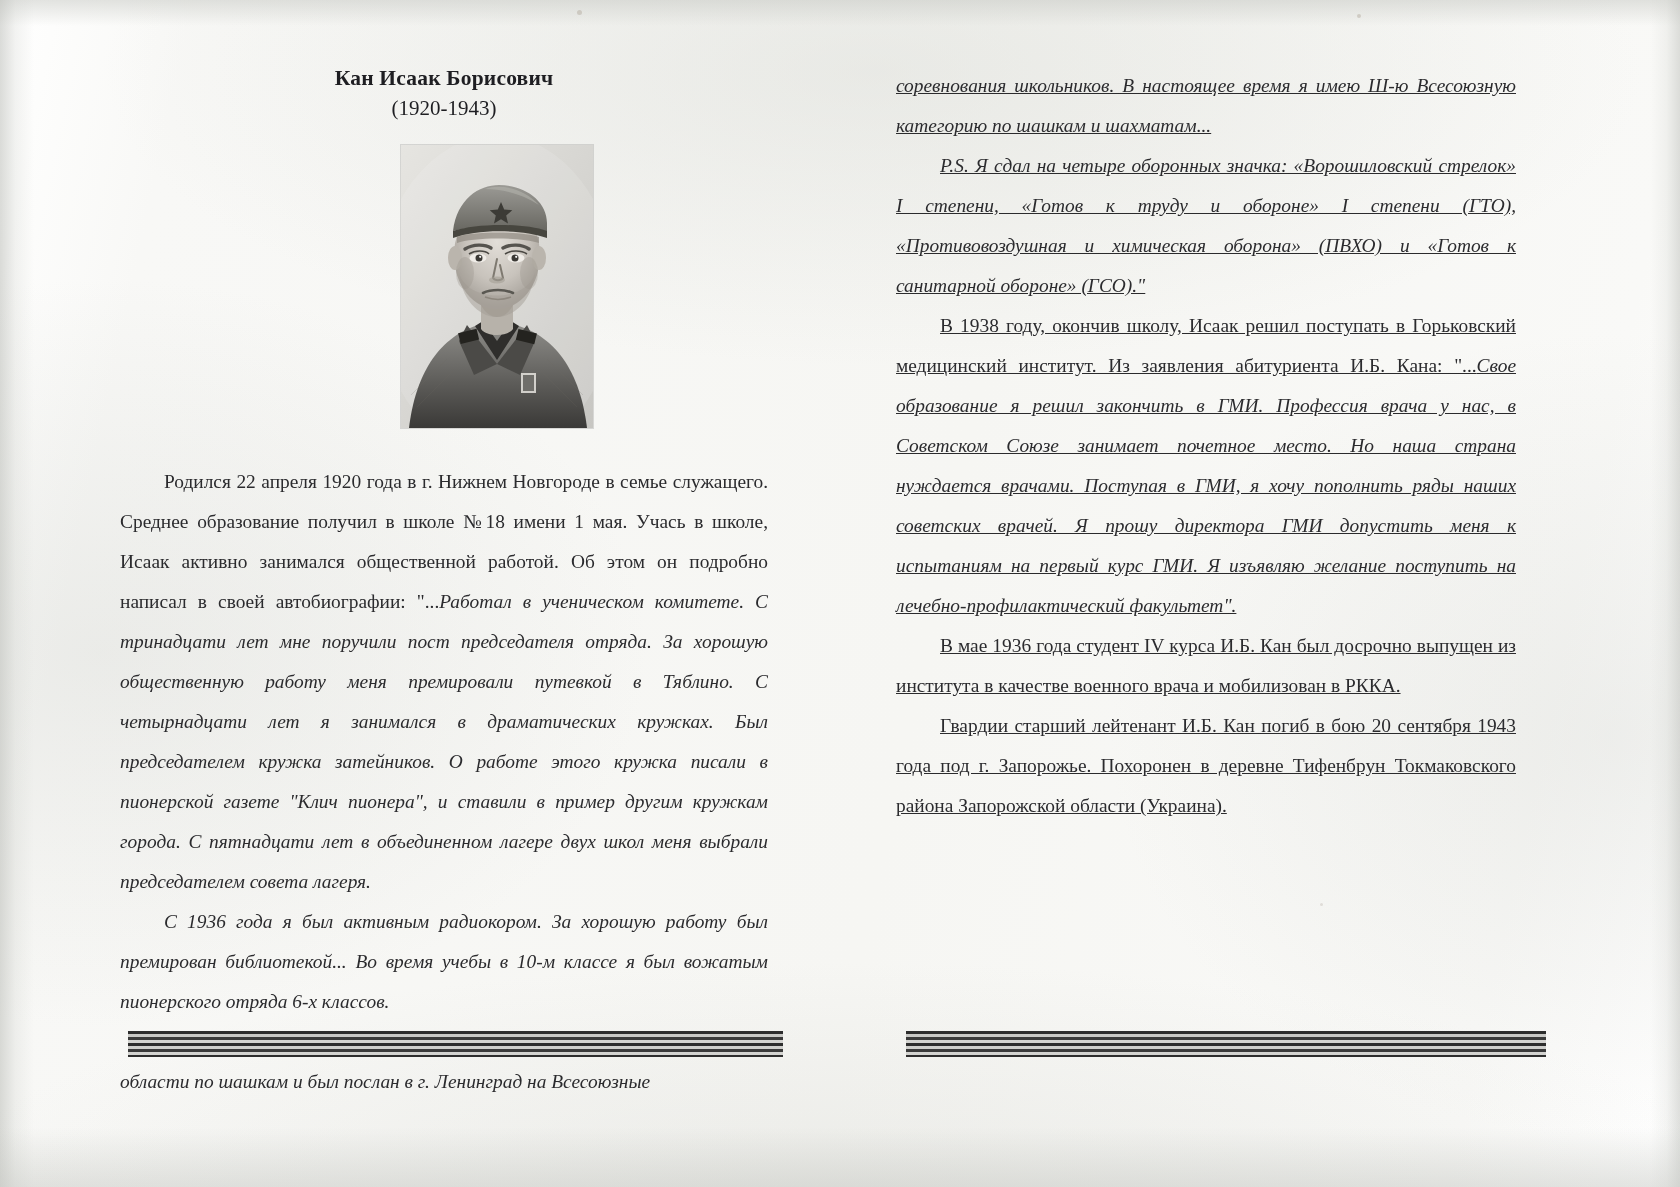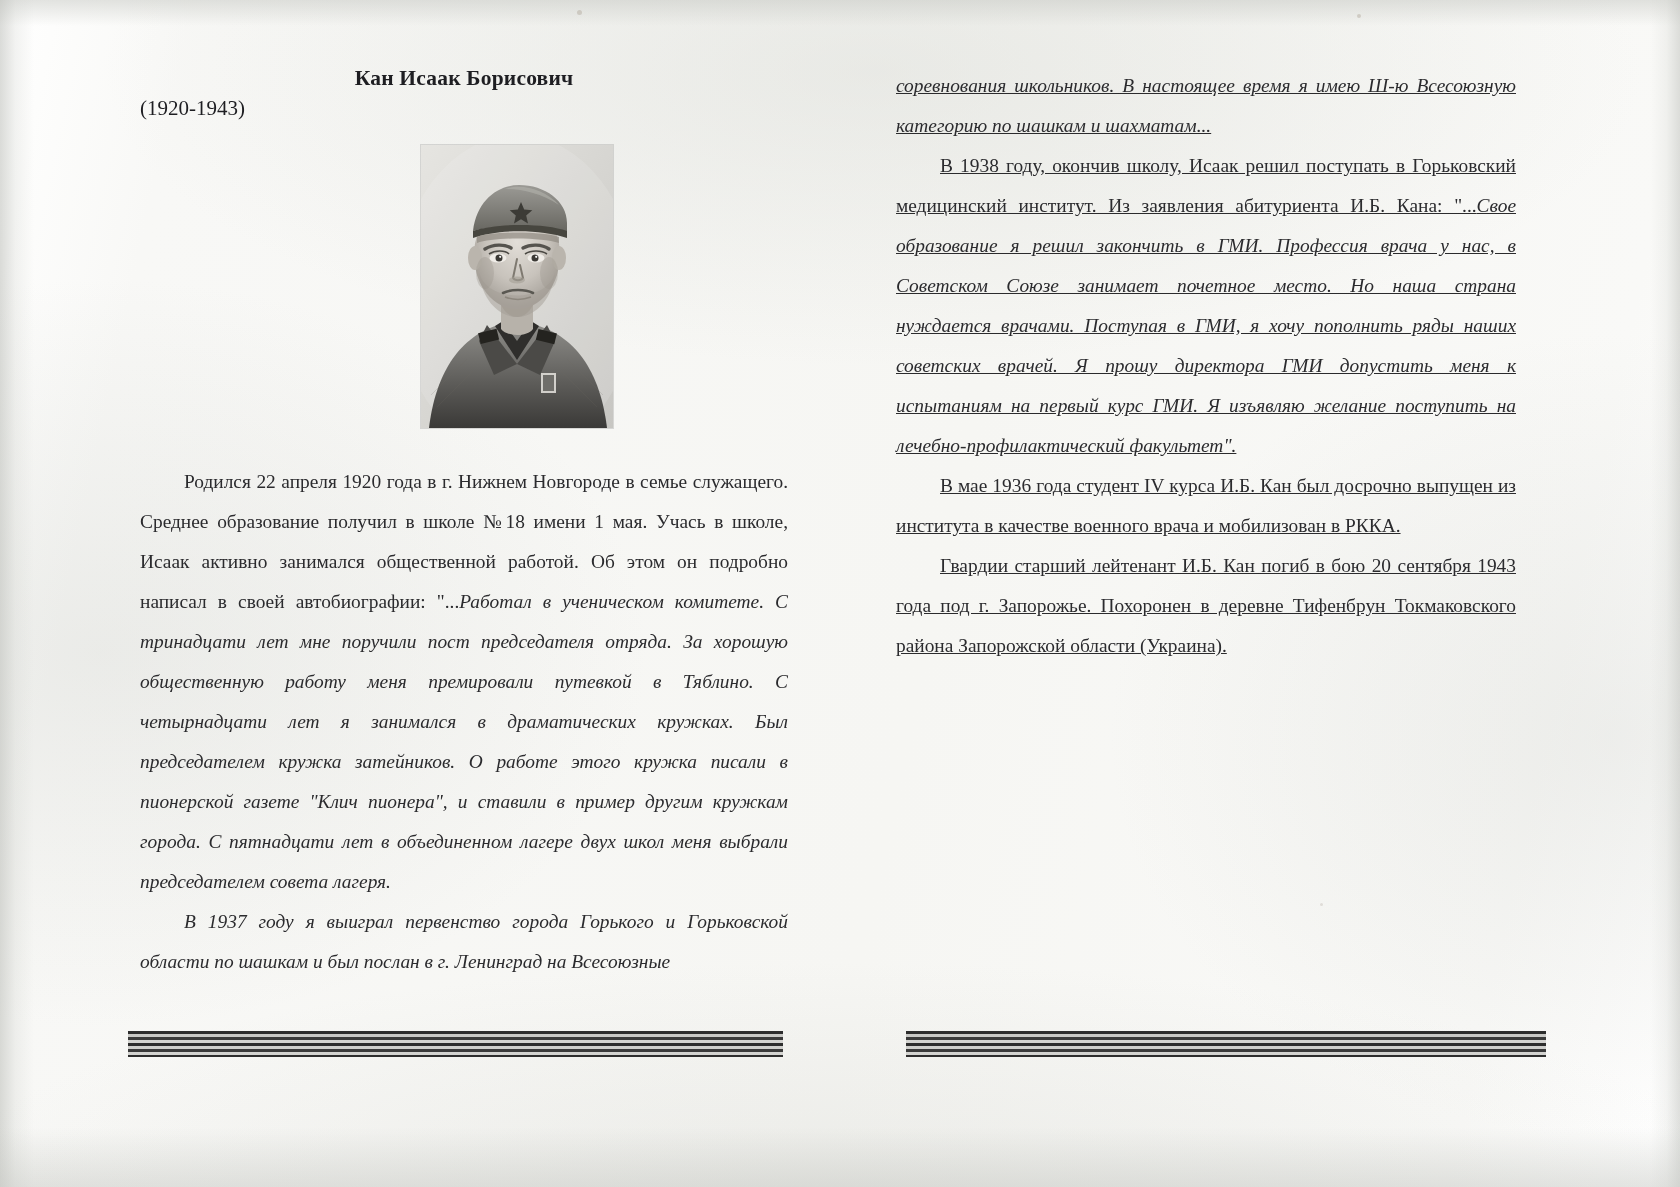--- a/index.html
+++ b/index.html
@@ -66,35 +66,36 @@
     border-radius: 50%;
     pointer-events: none;
     opacity: .55;
   }
 
   
   .col {
     position: absolute;
     top: 0;
   }
-  .col-left  { left: 140px; width: 648px; }
+  .col-left  { left: 120px; width: 648px; }
   .col-right { left: 896px; width: 620px; text-decoration: underline; }
 
   .doc-title {
     margin: 0;
     padding-top: 66px;
     text-align: center;
     font-size: 21.5px;
     font-weight: bold;
     letter-spacing: .2px;
     color: #1e1e22;
   }
   .doc-subtitle {
     margin: 0;
     padding-top: 5px;
+    text-align: center;
     font-size: 21px;
     font-weight: normal;
     color: #1e1e22;
   }
 
   
   .portrait-wrap {
     margin: 24px 0 0 0;
     display: flex;
     justify-content: center;
@@ -260,27 +261,29 @@
             <line x1="16" y1="262" x2="52" y2="226"></line>
             <line x1="146" y1="214" x2="182" y2="250"></line>
             <line x1="140" y1="226" x2="176" y2="262"></line>
           </g>
         </svg>
       </div>
     </div>
 
     <div class="body-text">
       <p class="para"><span>Родился 22 апреля 1920 года в г. Нижнем Новгороде в семье служащего. Среднее образование получил в школе №18 имени 1 мая. Учась в школе, Исаак активно занимался общественной работой. Об этом он подробно написал в своей автобиографии: "...</span><span class="it">Работал в ученическом комитете. С тринадцати лет мне поручили пост председателя отряда. За хорошую общественную работу меня премировали путевкой в Тяблино. С четырнадцати лет я занимался в драматических кружках. Был председателем кружка затейников. О работе этого кружка писали в пионерской газете "Клич пионера", и ставили в пример другим кружкам города. С пятнадцати лет в объединенном лагере двух школ меня выбрали председателем совета лагеря.</span></p>
+      <p class="para italic">С 1936 года я был активным радиокором. За хорошую работу был премирован библиотекой... Во время учебы в 10-м классе я был вожатым пионерского отряда 6-х классов.</p>
       <p class="para italic">В 1937 году я выиграл первенство города Горького и Горьковской области по шашкам и был послан в г. Ленинград на Всесоюзные</p>
     </div>
   </div>
 
   <div class="col col-right">
     <div class="body-text">
       <p class="para italic no-indent">соревнования школьников. В настоящее время я имею Ш-ю Всесоюзную категорию по шашкам и шахматам...</p>
+      <p class="para italic">P.S. Я сдал на четыре оборонных значка: «Ворошиловский стрелок» I степени, «Готов к труду и обороне» I степени (ГТО), «Противовоздушная и химическая оборона» (ПВХО) и «Готов к санитарной обороне» (ГСО)."</p>
       <p class="para"><span>В 1938 году, окончив школу, Исаак решил поступать в Горьковский медицинский институт. Из заявления абитуриента И.Б. Кана: "...</span><span class="it">Свое образование я решил закончить в ГМИ. Профессия врача у нас, в Советском Союзе занимает почетное место. Но наша страна нуждается врачами. Поступая в ГМИ, я хочу пополнить ряды наших советских врачей. Я прошу директора ГМИ допустить меня к испытаниям на первый курс ГМИ. Я изъявляю желание поступить на лечебно-профилактический факультет".</span></p>
       <p class="para">В мае 1936 года студент IV курса И.Б. Кан был досрочно выпущен из института в качестве военного врача и мобилизован в РККА.</p>
       <p class="para">Гвардии старший лейтенант И.Б. Кан погиб в бою 20 сентября 1943 года под г. Запорожье. Похоронен в деревне Тифенбрун Токмаковского района Запорожской области (Украина).</p>
     </div>
   </div>
 
   <div class="ribbon ribbon-left">
     <div class="stripes"></div>
   </div>
   <div class="ribbon ribbon-right">

